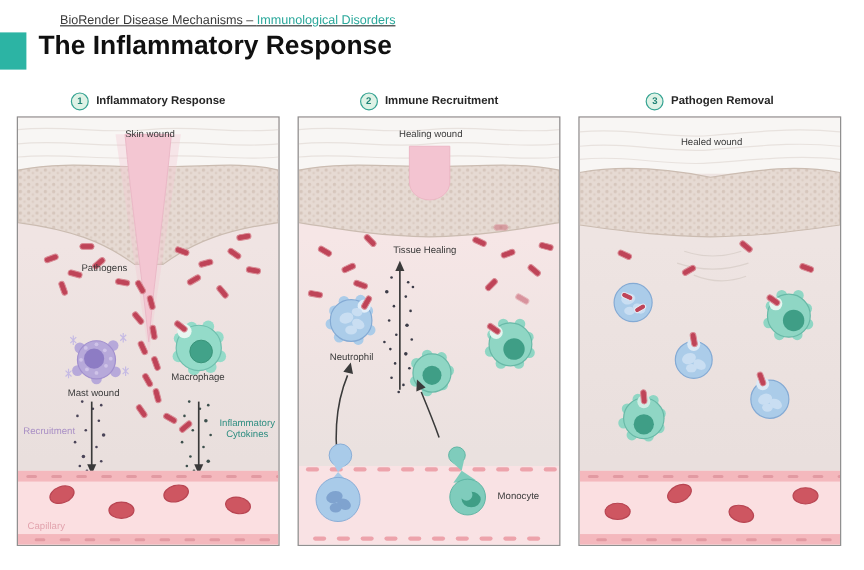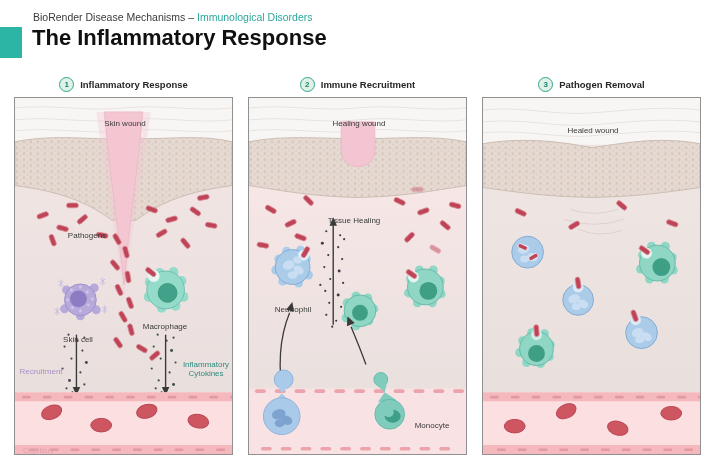--- a/index.html
+++ b/index.html
@@ -1,30 +1,30 @@
 <!DOCTYPE html>
 <html><head>
 <meta charset="utf-8">
 <style>
   html,body{margin:0;padding:0;}
   body{width:720px;height:475px;background:#ffffff;position:relative;overflow:hidden;
        font-family:"Liberation Sans",sans-serif;}
   .accent{position:absolute;left:0;top:27px;width:22px;height:31px;background:#2cb4a4;}
-  .eyebrow{position:absolute;left:33px;top:11px;font-size:10.5px;color:#3a3a3a;}
+  .eyebrow{position:absolute;left:50px;top:11px;font-size:10.5px;color:#3a3a3a;text-decoration:underline;}
   .eyebrow .hl{color:#2aa89b;}
   .fig-title{position:absolute;left:32px;top:25px;font-size:22px;font-weight:bold;color:#101010;}
   .panel{position:absolute;top:76px;width:219px;}
   .panel-hdr{display:flex;align-items:center;justify-content:center;gap:6px;height:16px;}
   .badge{width:13px;height:13px;border-radius:50%;background:#def2e6;border:1.3px solid #35a392;
          color:#1f8376;font-size:8px;font-weight:bold;display:flex;align-items:center;justify-content:center;}
   .panel-title{font-size:9.5px;font-weight:bold;color:#262626;}
   .panel-box{position:absolute;top:21px;left:0;width:219px;height:358px;border:1.5px solid #909090;
              box-sizing:border-box;overflow:hidden;background:#ece2e0;}
   .panel-box svg{position:absolute;left:0;top:0;width:100%;height:100%;}
-  .lbl{position:absolute;font-size:8px;color:#3a3a3a;white-space:nowrap;transform:translateX(-50%);margin-top:12px;}
+  .lbl{position:absolute;font-size:8px;color:#3a3a3a;white-space:nowrap;transform:translateX(-50%);}
   .lbl.wrap{white-space:normal;width:58px;text-align:center;line-height:1.15;}
   .lbl.purple{color:#a98fc5;}
   .lbl.teal{color:#2e8d80;}
   .lbl.pink{color:#e2a3ad;transform:none;}
 </style>
 </head>
 <body>
 
 <div>
   <div class="accent"></div>
@@ -199,21 +199,21 @@
         <g>
             <ellipse cx="37" cy="316" rx="10.5" ry="6.8" transform="rotate(-20 37 316)" fill="#ce5661" stroke="#b84552" stroke-width="1"></ellipse>
             <ellipse cx="87" cy="329" rx="10.5" ry="6.8" transform="rotate(0 87 329)" fill="#ce5661" stroke="#b84552" stroke-width="1"></ellipse>
             <ellipse cx="133" cy="315" rx="10.5" ry="6.8" transform="rotate(-15 133 315)" fill="#ce5661" stroke="#b84552" stroke-width="1"></ellipse>
             <ellipse cx="185" cy="325" rx="10.5" ry="6.8" transform="rotate(10 185 325)" fill="#ce5661" stroke="#b84552" stroke-width="1"></ellipse>
           </g>
       </g>
     </svg>
     <div class="lbl" style="left:110px;top:9px">Skin wound</div>
     <div class="lbl" style="left:72px;top:121px">Pathogens</div>
-    <div class="lbl" style="left:63px;top:225px">Skin cell</div>
+    <div class="lbl" style="left:63px;top:225px">Mast wound</div>
     <div class="lbl" style="left:150px;top:212px">Macrophage</div>
     <div class="lbl purple" style="left:26px;top:257px">Recruitment</div>
     <div class="lbl teal wrap" style="left:162px;top:250px;transform:none">Inflammatory Cytokines</div>
     <div class="lbl pink" style="left:8px;top:336px">Capillary</div>
   </div>
 </div>
 
 <div class="panel" style="left:248px">
   <div class="panel-hdr">
     <span class="badge">2</span>

